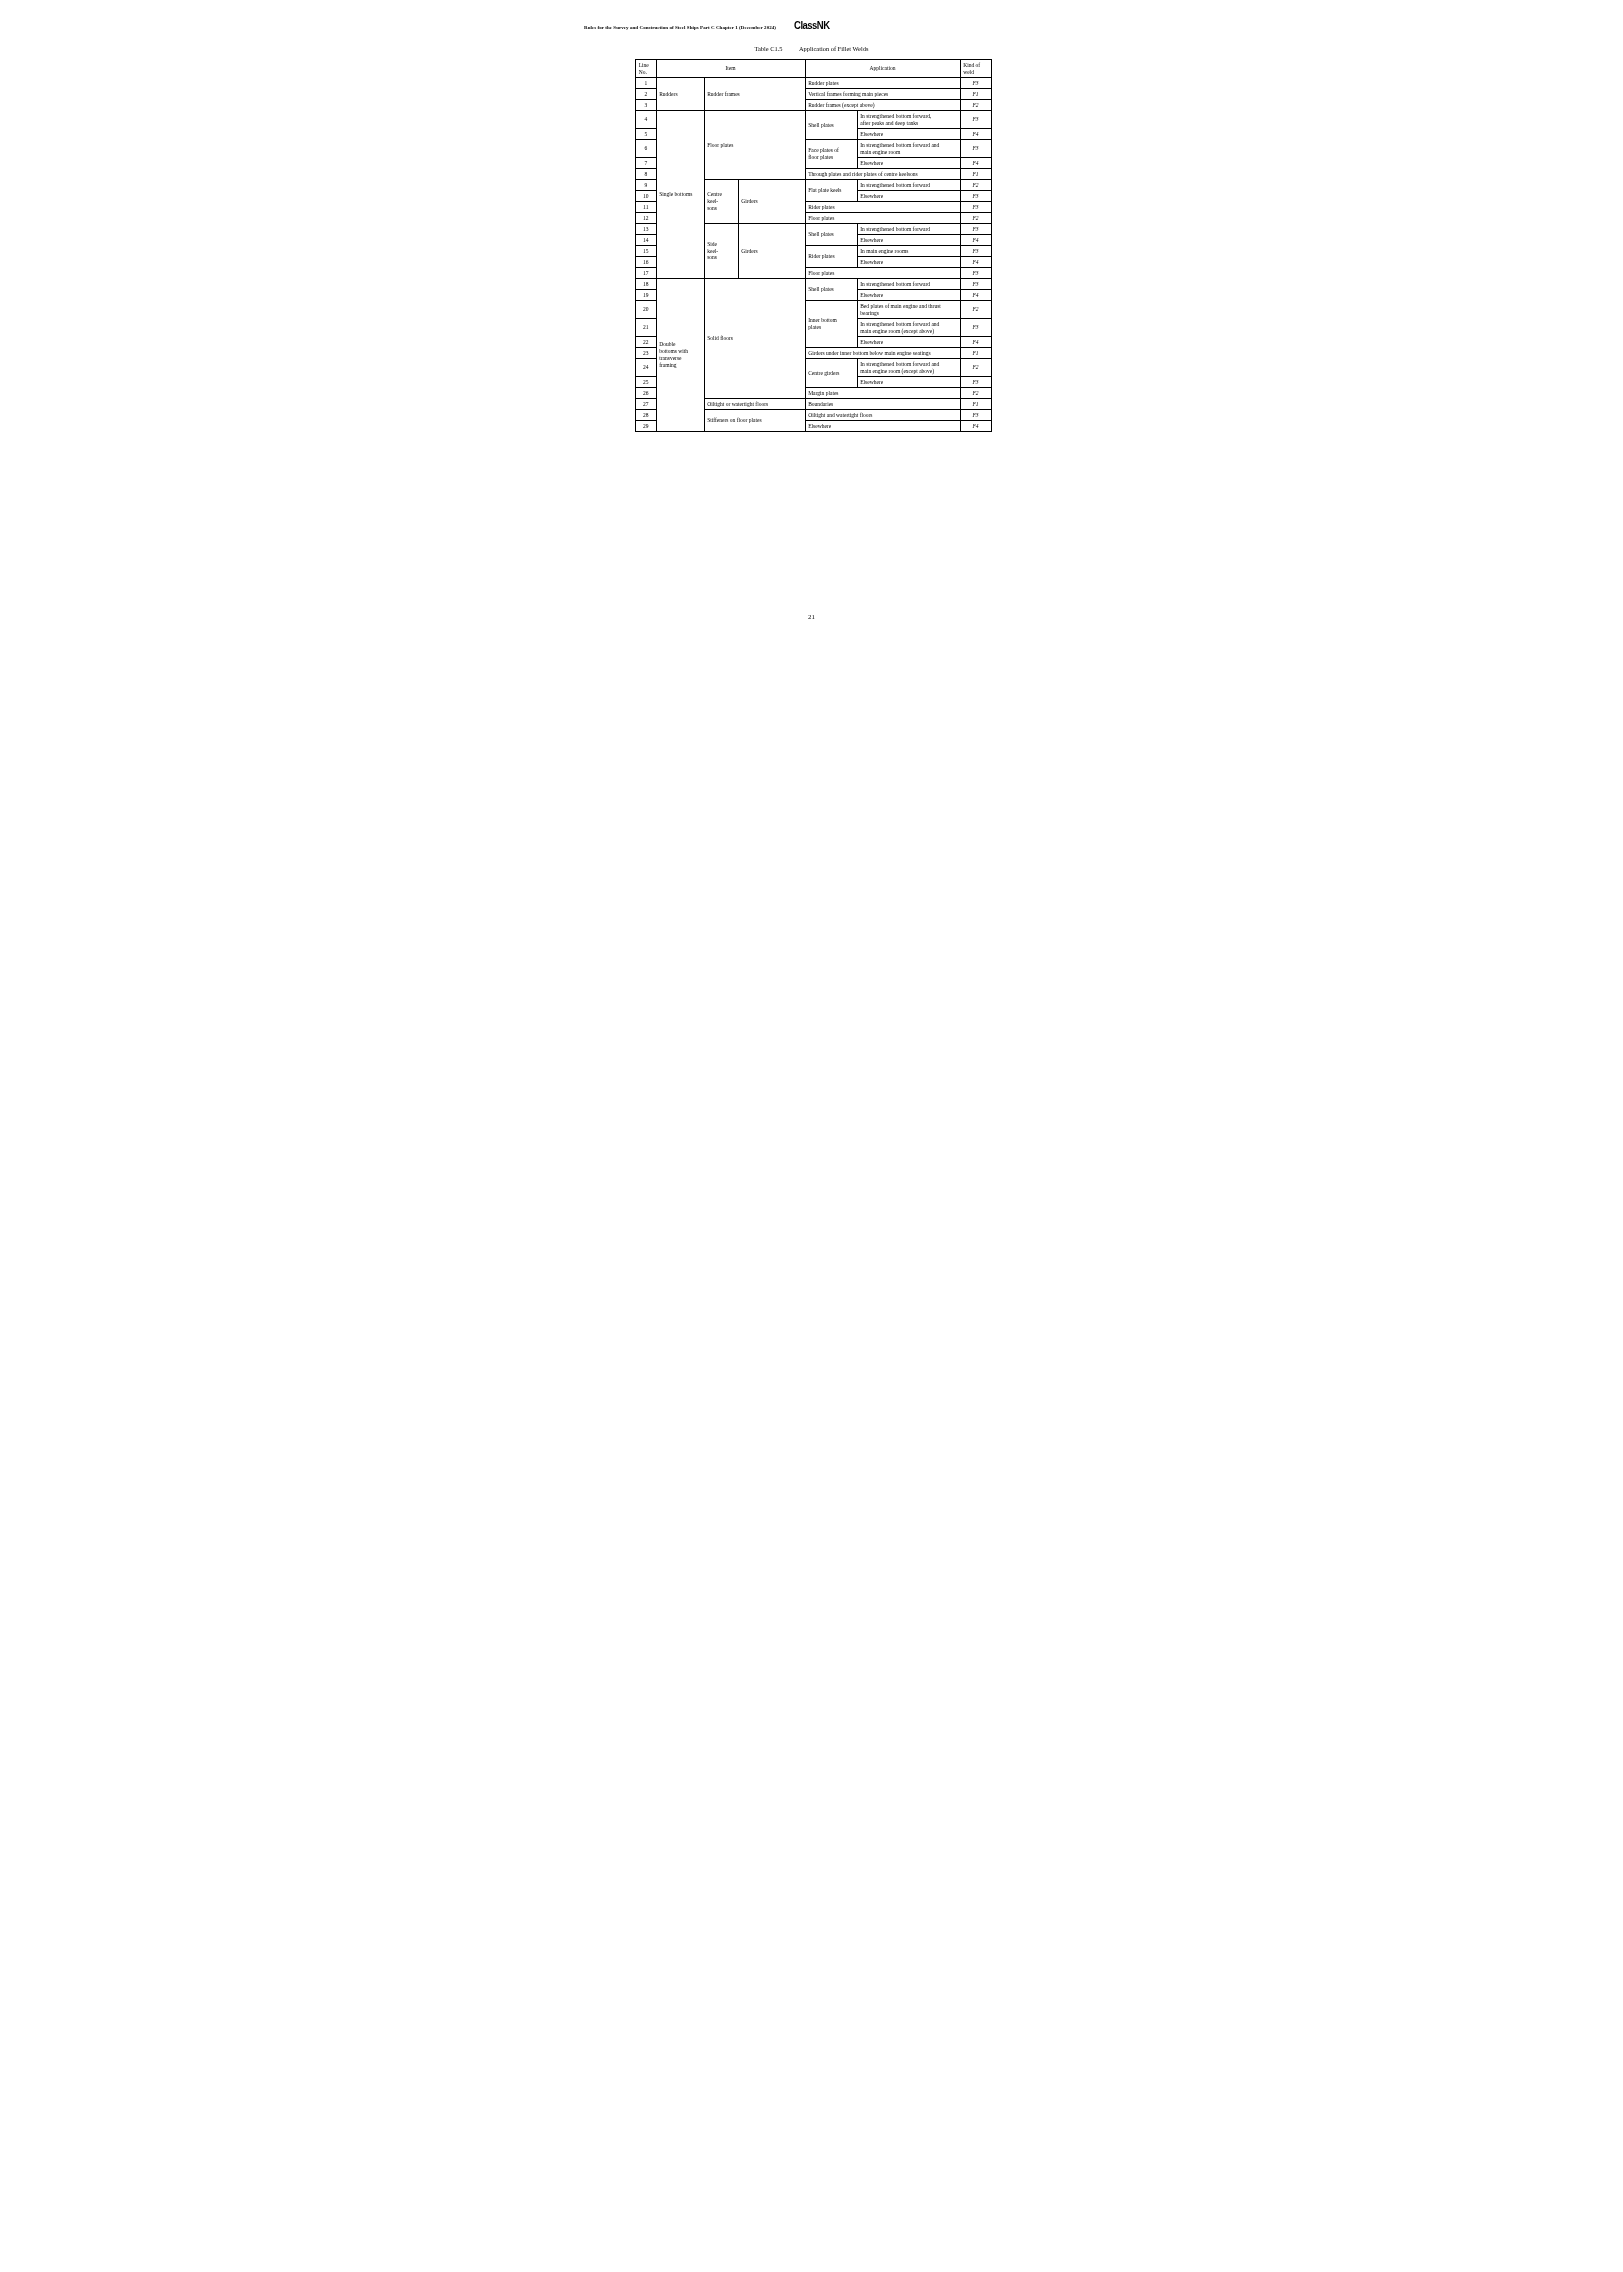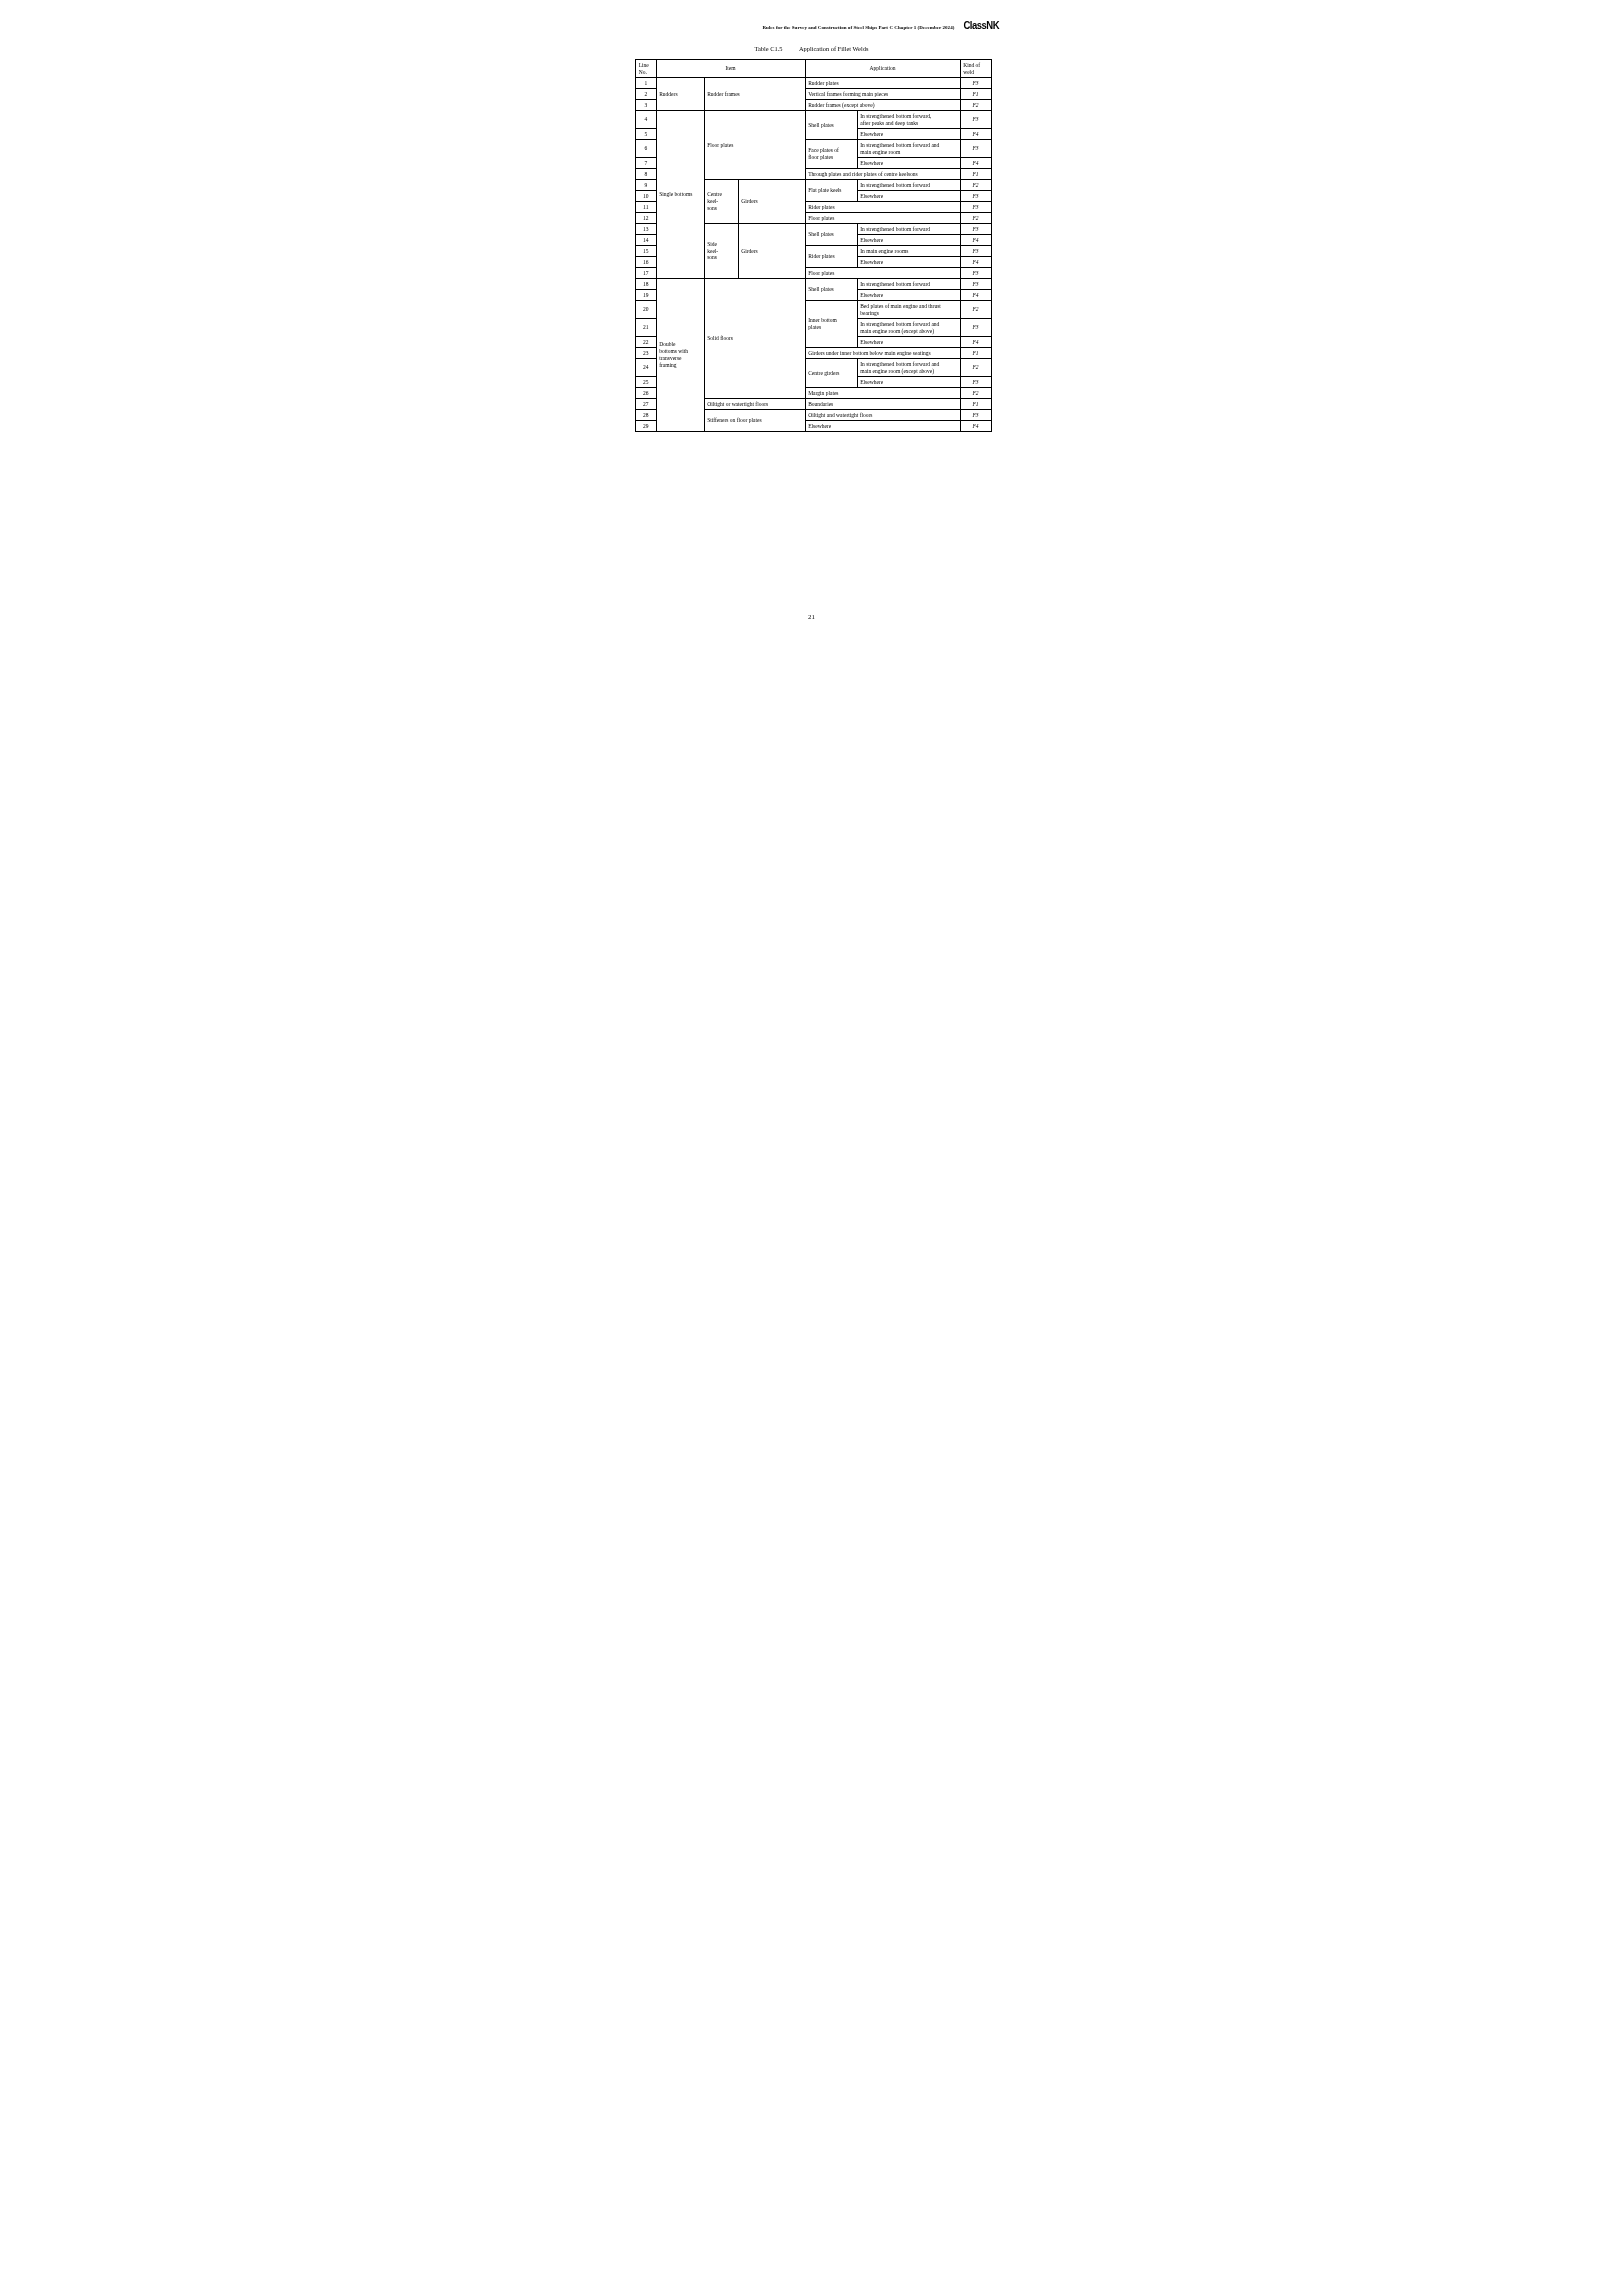--- a/index.html
+++ b/index.html
@@ -11,23 +11,23 @@
     background: #ffffff;
     color: #000;
     font-family: "Liberation Serif", serif;
   }
   
   .doc-header {
     position: absolute;
     top: 20px; left: 0;
     width: 415px;
     display: flex;
-    justify-content: flex-end;
+    justify-content: flex-start;
     align-items: baseline;
-    gap: 9px;
+    gap: 18px;
     white-space: nowrap;
   }
   .doc-header .rules-text {
     font-size: 5px;
     font-weight: bold;
     letter-spacing: 0.05px;
   }
   .classnk-logo {
     font-family: "Liberation Sans", sans-serif;
     font-weight: 700;

